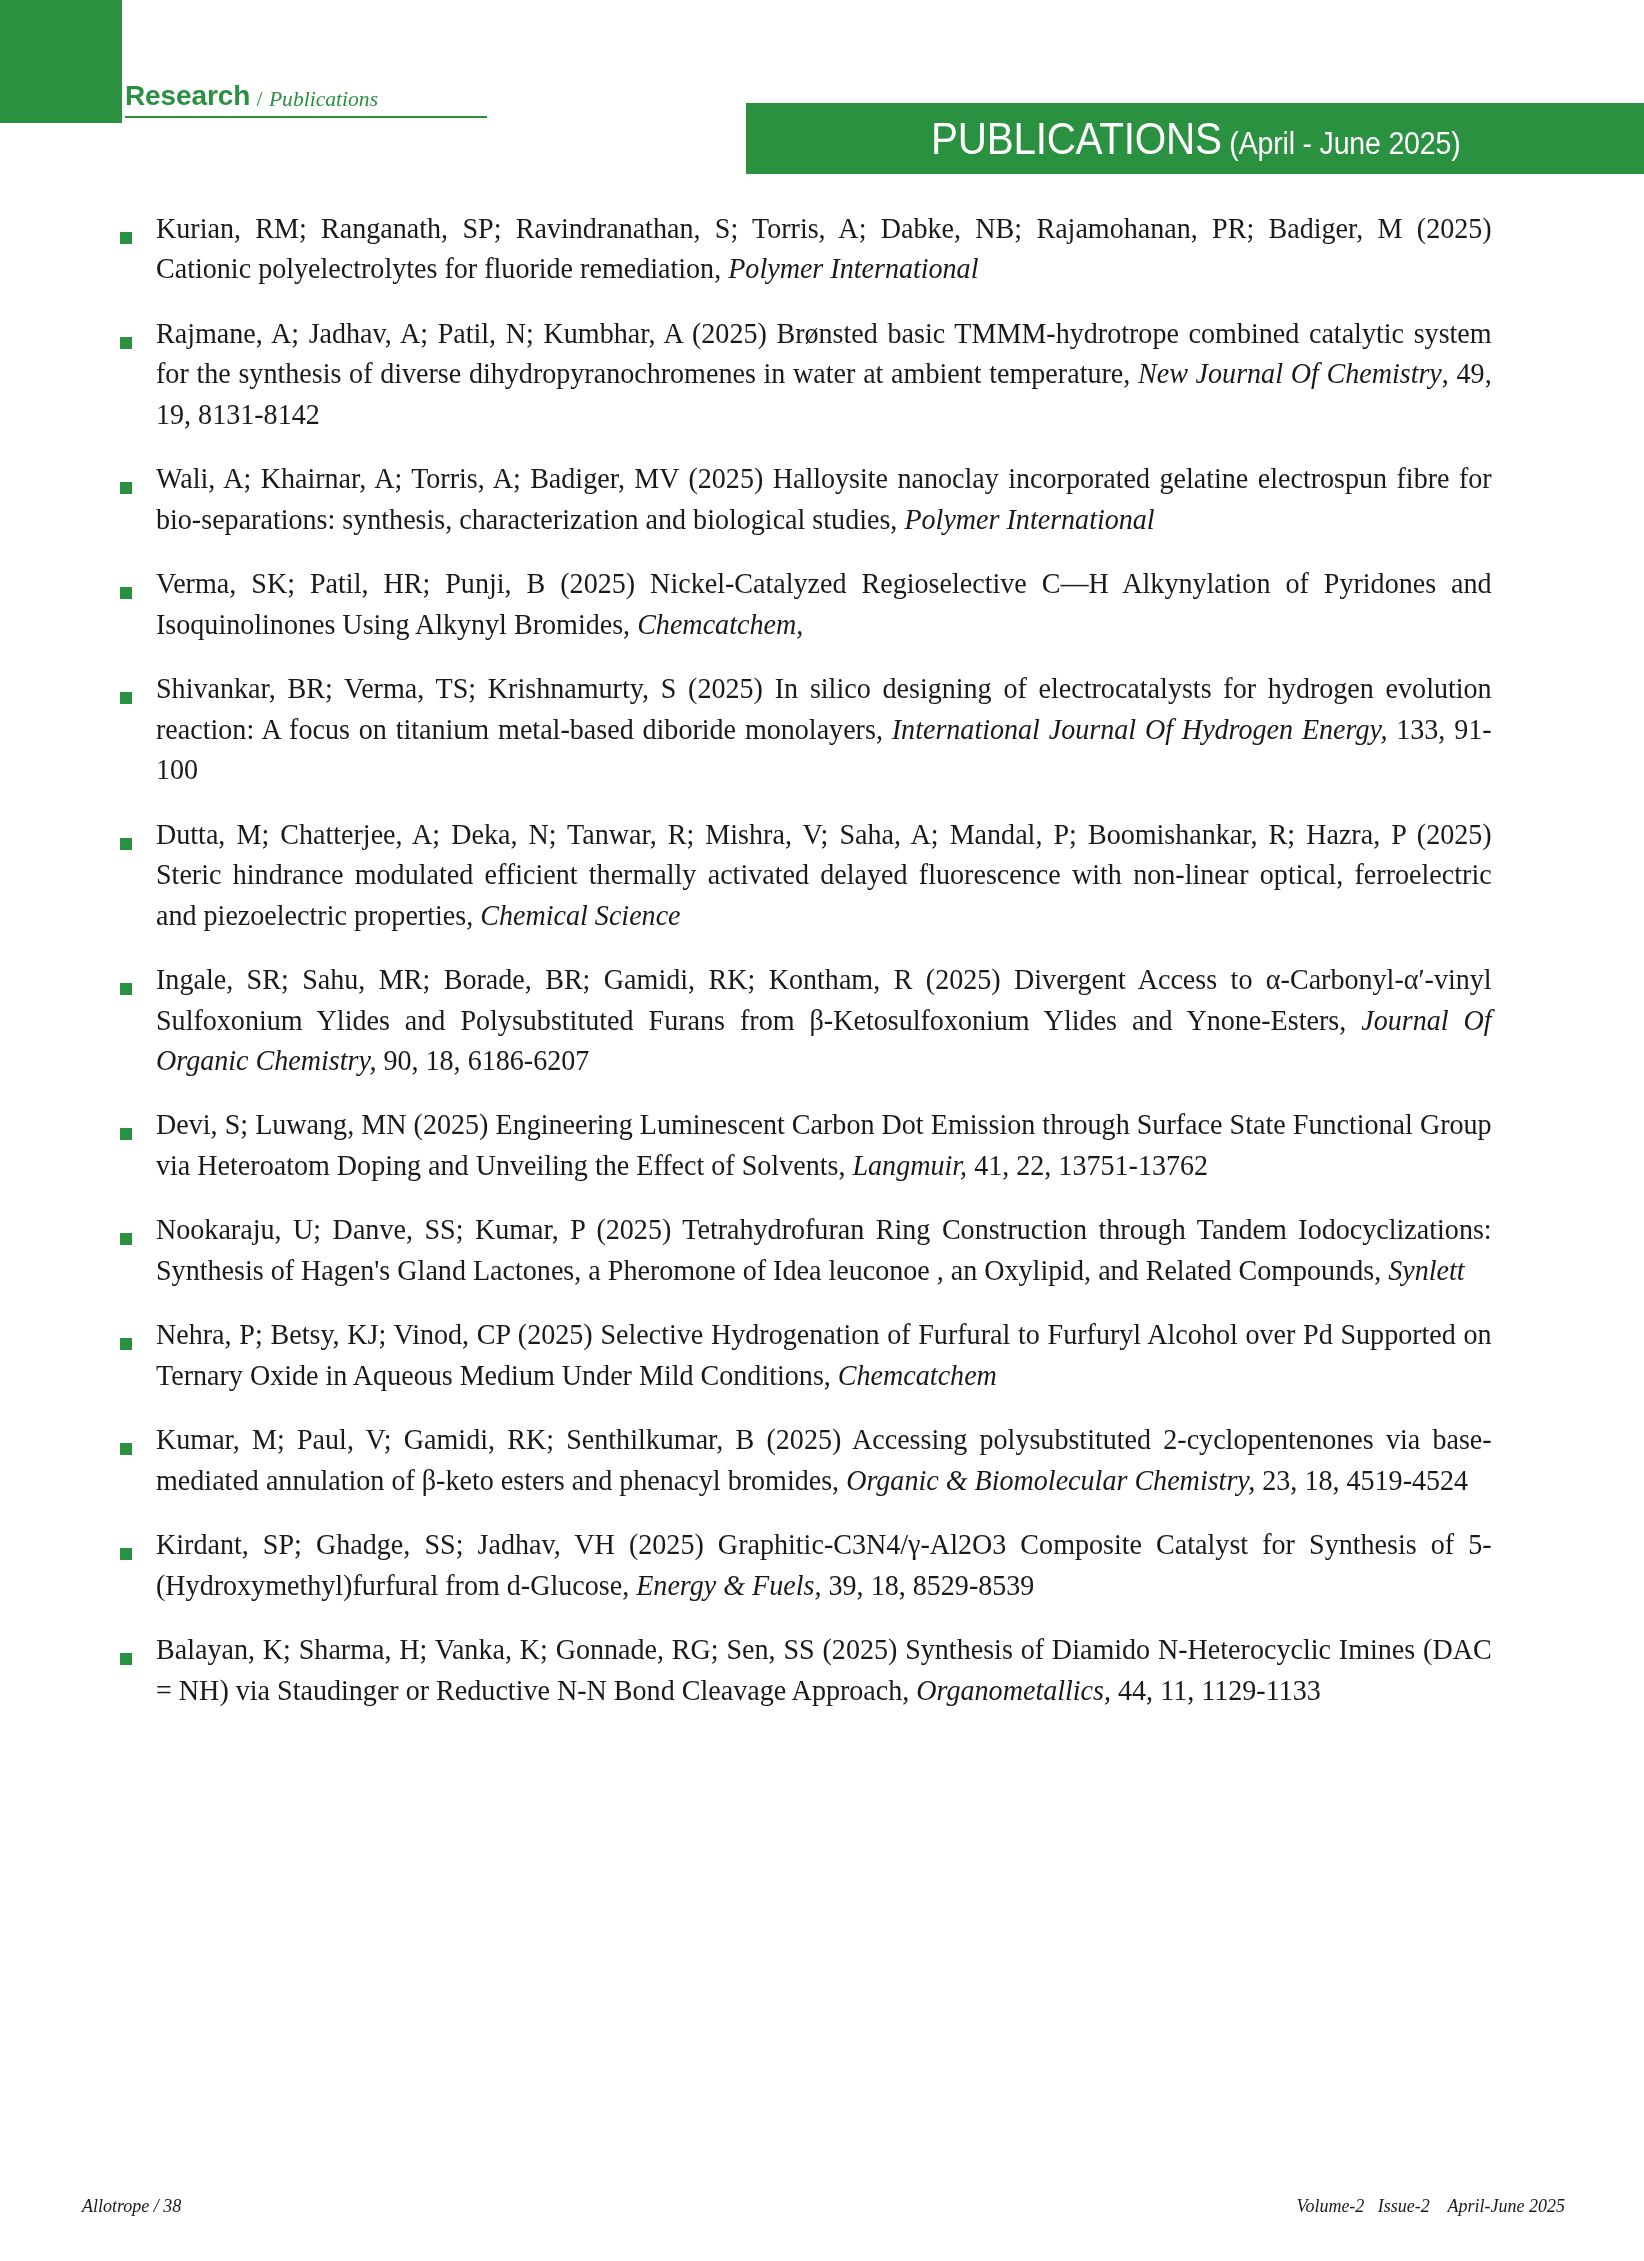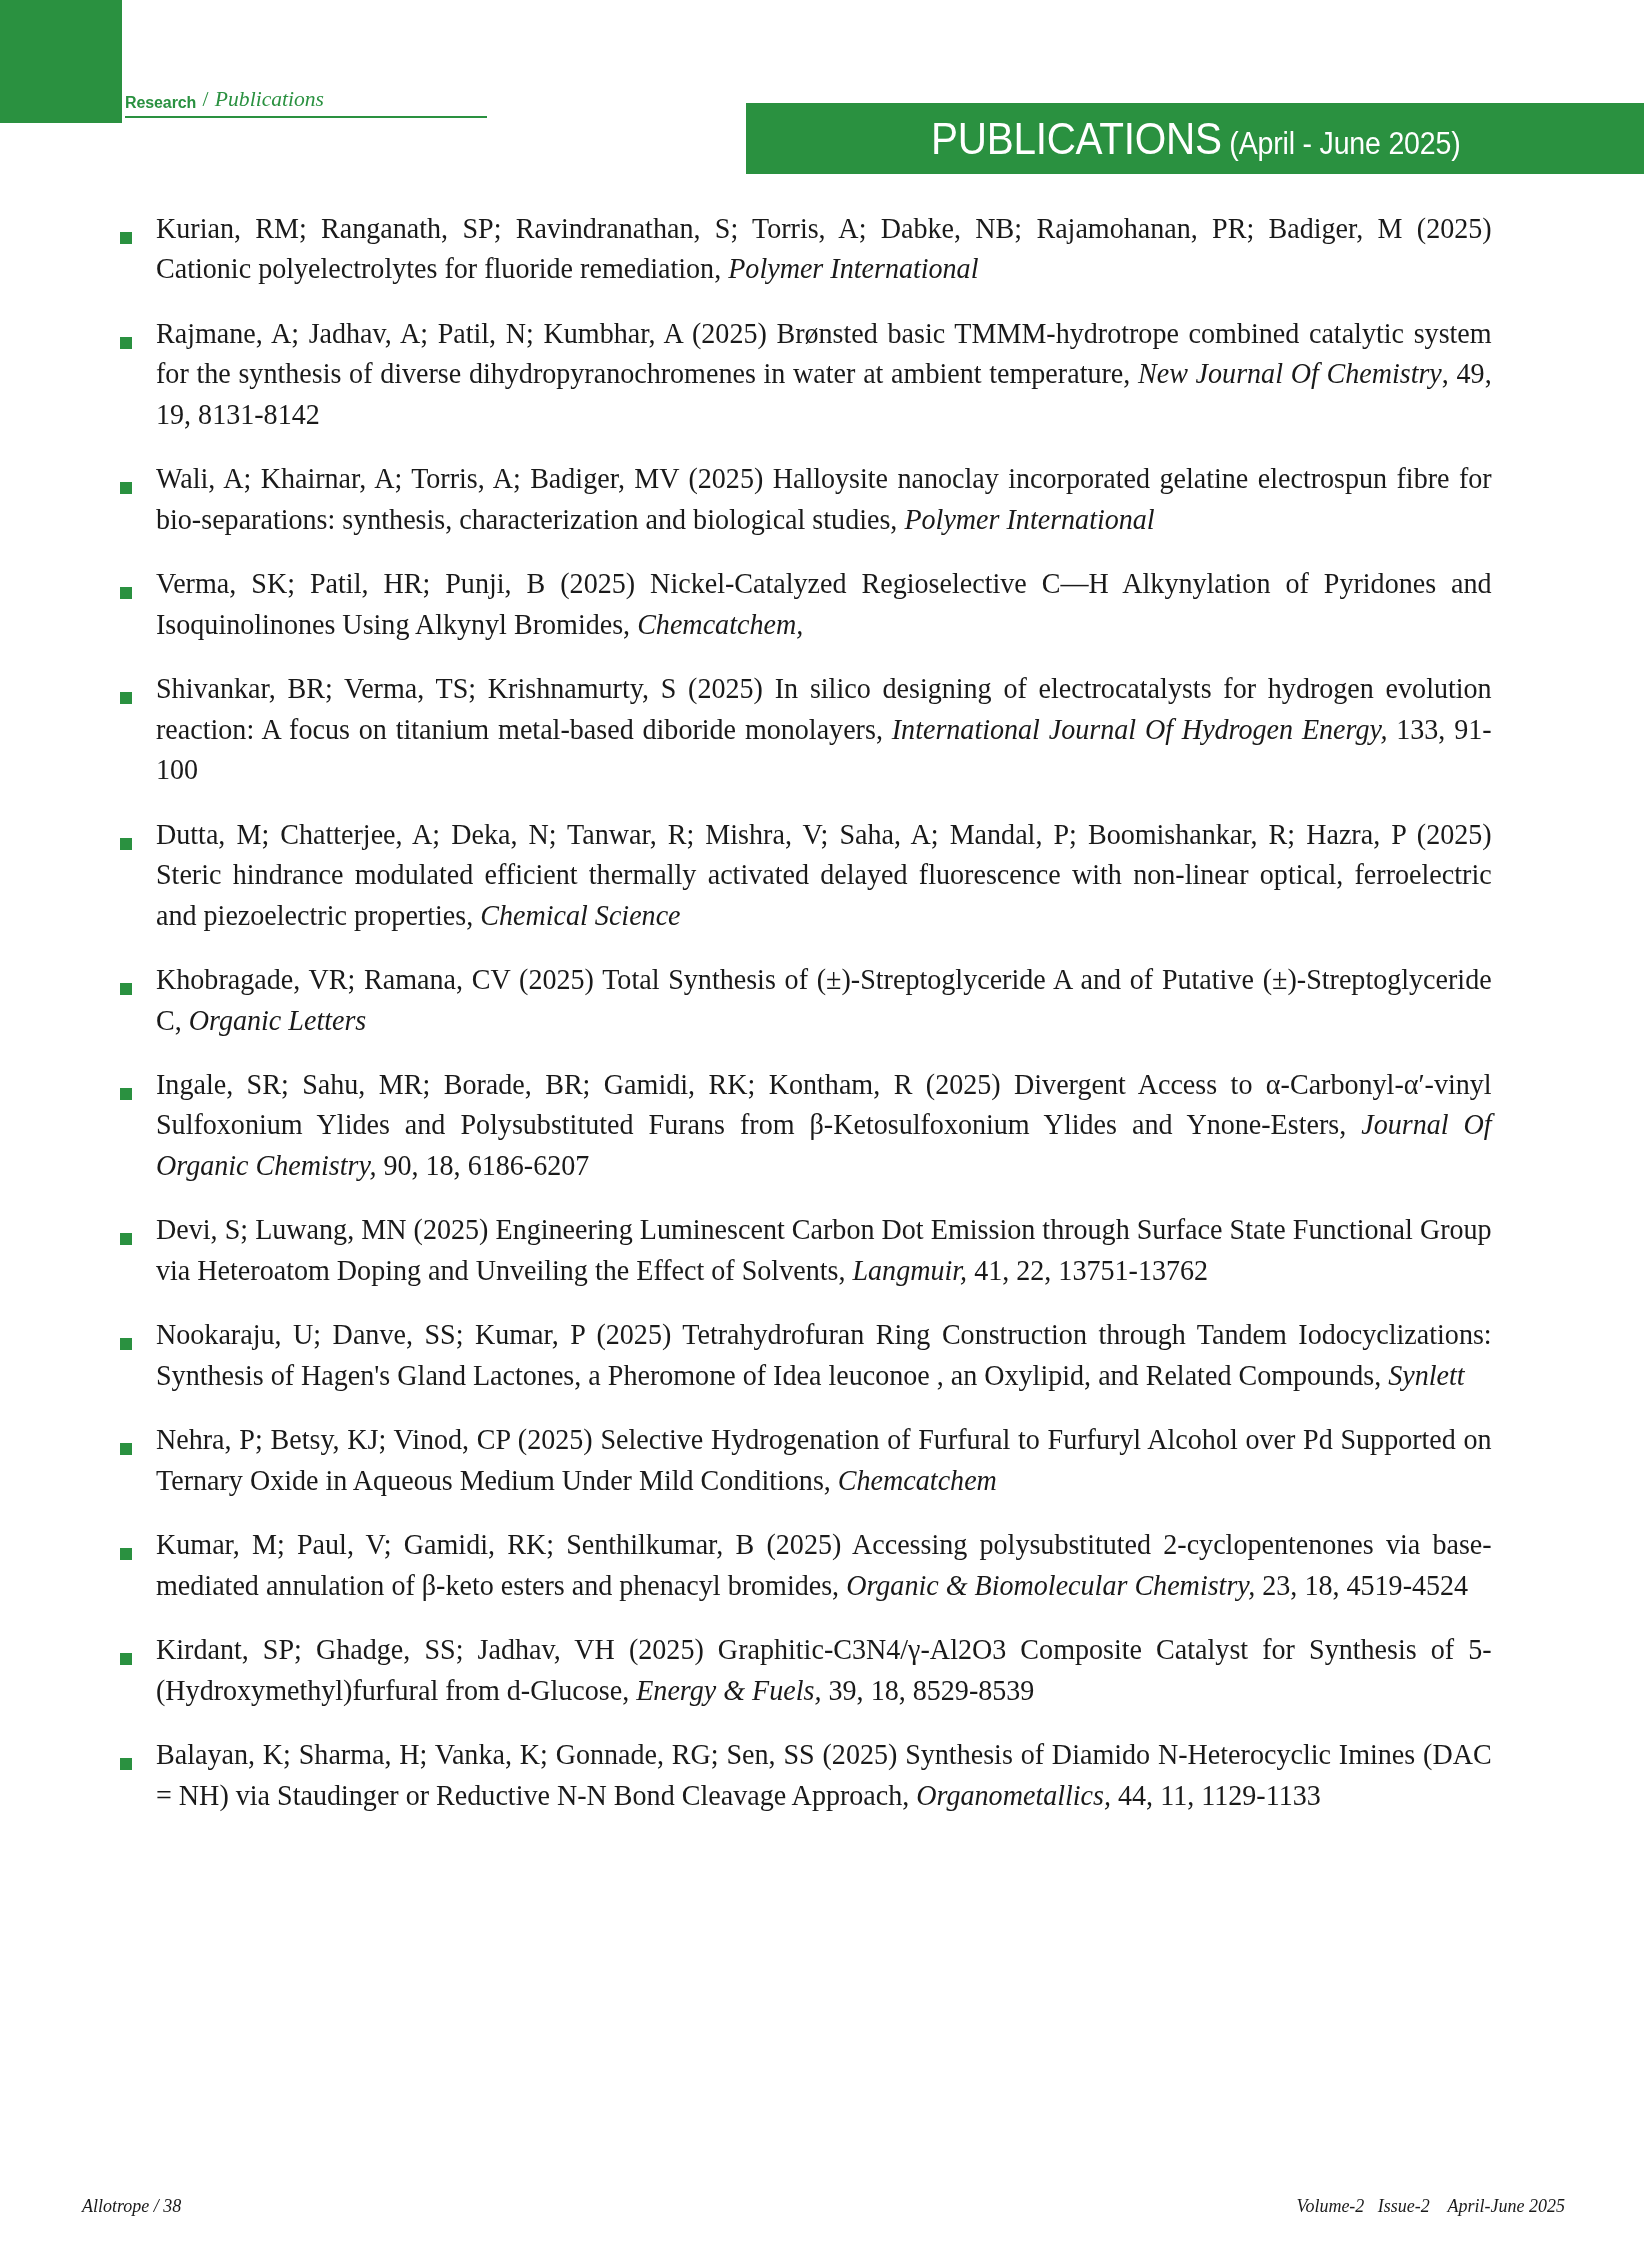--- a/index.html
+++ b/index.html
@@ -34,21 +34,21 @@
     height: 42px;
     display: flex;
     align-items: flex-end;
     gap: 0px;
     border-bottom: 2.8px solid #2a9140;
     padding-bottom: 4.2px;
   }
   .breadcrumb-research {
     font-family: "Liberation Sans", "DejaVu Sans", sans-serif;
     font-weight: bold;
-    font-size: 16px;
+    font-size: 28px;
     color: #2a9140;
     letter-spacing: -0.1px;
   }
   .breadcrumb-sep {
     font-family: "Liberation Serif", serif;
     font-size: 21.6px;
     color: #2a9140;
     padding: 0 6.3px;
   }
   .breadcrumb-section {
@@ -189,24 +189,20 @@
     <div class="pub-item">
       <span class="pub-bullet"></span>
       <div class="pub-text"><span>Shivankar, BR; Verma, TS; Krishnamurty, S (2025) In silico designing of electrocatalysts for hydrogen evolution reaction: A focus on titanium metal-based diboride monolayers, </span><span class="jrnl">International Journal Of Hydrogen Energy,</span><span> 133, 91-100</span></div>
     </div>
     <div class="pub-item">
       <span class="pub-bullet"></span>
       <div class="pub-text"><span>Dutta, M; Chatterjee, A; Deka, N; Tanwar, R; Mishra, V; Saha, A; Mandal, P; Boomishankar, R; Hazra, P (2025) Steric hindrance modulated efficient thermally activated delayed fluorescence with non-linear optical, ferroelectric and piezoelectric properties, </span><span class="jrnl">Chemical Science</span><span></span></div>
     </div>
     <div class="pub-item">
       <span class="pub-bullet"></span>
-      <div class="pub-text"><span>Khobragade, VR; Ramana, CV (2025) Total Synthesis of (±)-Streptoglyceride A and of Putative (±)-Streptoglyceride C, </span><span class="jrnl">Organic Letters</span><span></span></div>
-    </div>
-    <div class="pub-item">
-      <span class="pub-bullet"></span>
       <div class="pub-text"><span>Ingale, SR; Sahu, MR; Borade, BR; Gamidi, RK; Kontham, R (2025) Divergent Access to α-Carbonyl-α′-vinyl Sulfoxonium Ylides and Polysubstituted Furans from β-Ketosulfoxonium Ylides and Ynone-Esters, </span><span class="jrnl">Journal Of Organic Chemistry,</span><span> 90, 18, 6186-6207</span></div>
     </div>
     <div class="pub-item">
       <span class="pub-bullet"></span>
       <div class="pub-text"><span>Devi, S; Luwang, MN (2025) Engineering Luminescent Carbon Dot Emission through Surface State Functional Group via Heteroatom Doping and Unveiling the Effect of Solvents, </span><span class="jrnl">Langmuir,</span><span> 41, 22, 13751-13762</span></div>
     </div>
     <div class="pub-item">
       <span class="pub-bullet"></span>
       <div class="pub-text"><span>Nookaraju, U; Danve, SS; Kumar, P (2025) Tetrahydrofuran Ring Construction through Tandem Iodocyclizations: Synthesis of Hagen's Gland Lactones, a Pheromone of Idea leuconoe , an Oxylipid, and Related Compounds, </span><span class="jrnl">Synlett</span><span></span></div>
     </div>

